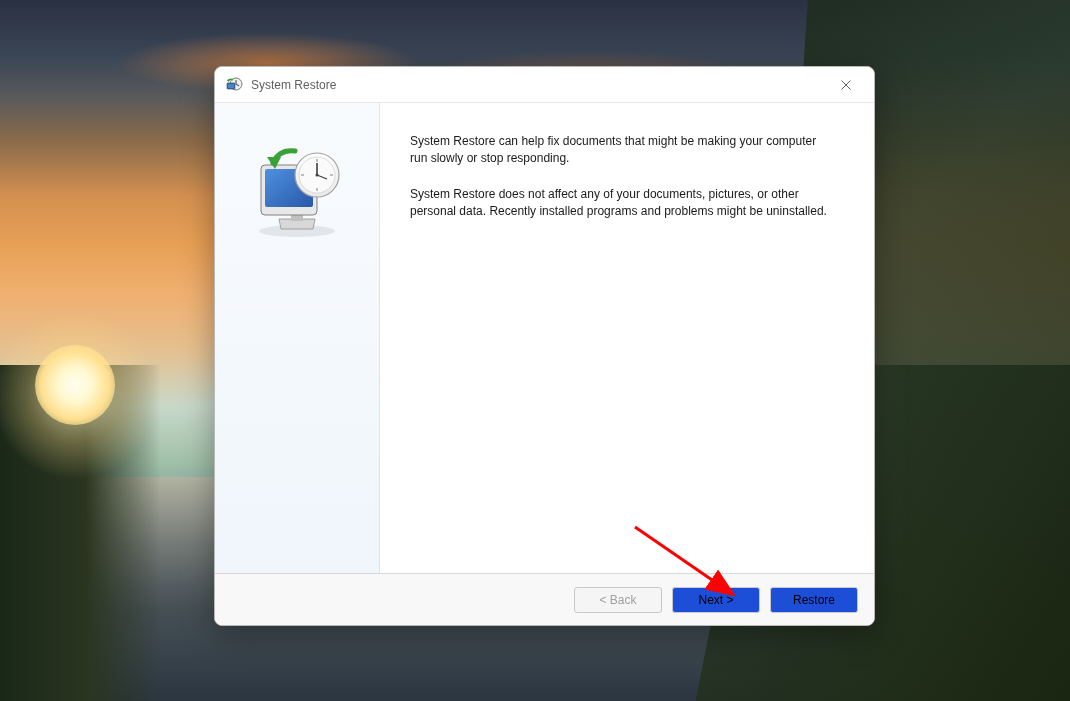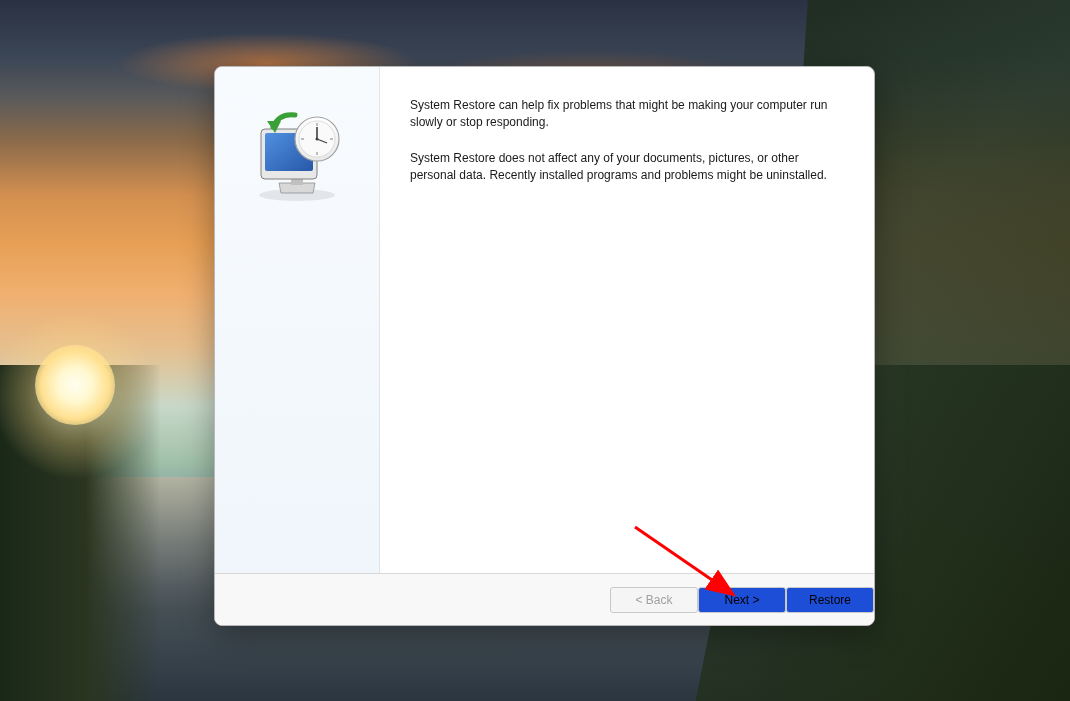--- a/index.html
+++ b/index.html
@@ -163,21 +163,22 @@
       max-width: 420px;
     }
     
     .footer {
       height: 52px;
       border-top: 1px solid #d8d8d8;
       background: #f8f8f8;
       display: flex;
       justify-content: flex-end;
       align-items: center;
-      gap: 0;
+      padding-right: 16px;
+      gap: 10px;
     }
     .wiz-btn {
       min-width: 88px;
       height: 26px;
       font-size: 12px;
       font-family: inherit;
       background: #1d4ed8;
       border: 1px solid #c8c8c8;
       border-radius: 3px;
       cursor: pointer;
@@ -204,20 +205,38 @@
   <div class="water"></div>
   <div class="water-reflection"></div>
   <div class="mountain-left"></div>
   <div class="mountain-right"></div>
   <div class="sunrays"></div>
   <div class="sun"></div>
   <div class="clouds"></div>
 </div>
 
 <div class="dialog">
+  <div class="titlebar">
+    <span class="titlebar-icon">
+      <svg viewBox="0 0 18 18">
+        <circle cx="11" cy="8" r="6" fill="#f0f0f0" stroke="#606060" stroke-width="0.8"></circle>
+        <path d="M11 4 L11 8 L14 10" stroke="#606060" stroke-width="1.2" fill="none"></path>
+        <rect x="2" y="7" width="8" height="6" rx="0.8" fill="#3868b0" stroke="#284870" stroke-width="0.6"></rect>
+        <rect x="3" y="8" width="6" height="4" fill="#5080c8"></rect>
+        <path d="M3 5 Q5 2 8 4" stroke="#30a030" stroke-width="1.5" fill="none"></path>
+        <path d="M2 4 L4 6 L5 3 Z" fill="#30a030"></path>
+      </svg>
+    </span>
+    <span class="titlebar-text">System Restore</span>
+    <div class="close-btn">
+      <svg width="10" height="10" viewBox="0 0 10 10">
+        <path d="M0.5 0.5 L9.5 9.5 M9.5 0.5 L0.5 9.5" stroke="currentColor" stroke-width="1"></path>
+      </svg>
+    </div>
+  </div>
 
   <div class="content-area">
     <div class="sidebar">
       <svg class="wizard-icon" viewBox="0 0 100 100">
         <ellipse cx="50" cy="88" rx="38" ry="6" fill="rgba(0,0,0,0.08)"></ellipse>
 
         <path d="M32 76 L68 76 L66 86 L34 86 Z" fill="#d8d8d8" stroke="#909090" stroke-width="0.8"></path>
         <rect x="44" y="70" width="12" height="8" fill="#c0c0c0"></rect>
 
         <rect x="14" y="22" width="56" height="50" rx="4" fill="#e8e8e8" stroke="#808080" stroke-width="1"></rect>
@@ -241,21 +260,21 @@
         <line x1="70" y1="16" x2="70" y2="19" stroke="#808080" stroke-width="1"></line>
         <line x1="70" y1="45" x2="70" y2="48" stroke="#808080" stroke-width="1"></line>
         <line x1="54" y1="32" x2="57" y2="32" stroke="#808080" stroke-width="1"></line>
         <line x1="83" y1="32" x2="86" y2="32" stroke="#808080" stroke-width="1"></line>
 
         <path d="M48 8 Q32 6 26 20" stroke="#3aa038" stroke-width="5" fill="none" stroke-linecap="round"></path>
         <path d="M20 14 L28 26 L34 14 Z" fill="#3aa038"></path>
       </svg>
     </div>
     <div class="main-panel">
-      <p class="para">System Restore can help fix problems that might be making your computer run slowly or stop responding.</p>
+      <p class="para">System Restore can help fix documents that might be making your computer run slowly or stop responding.</p>
       <p class="para">System Restore does not affect any of your documents, pictures, or other personal data. Recently installed programs and problems might be uninstalled.</p>
     </div>
   </div>
 
   <div class="footer">
     <button class="wiz-btn" disabled="">&lt; Back</button>
     <button class="wiz-btn">Next &gt;</button>
     <button class="wiz-btn">Restore</button>
   </div>
 </div>

